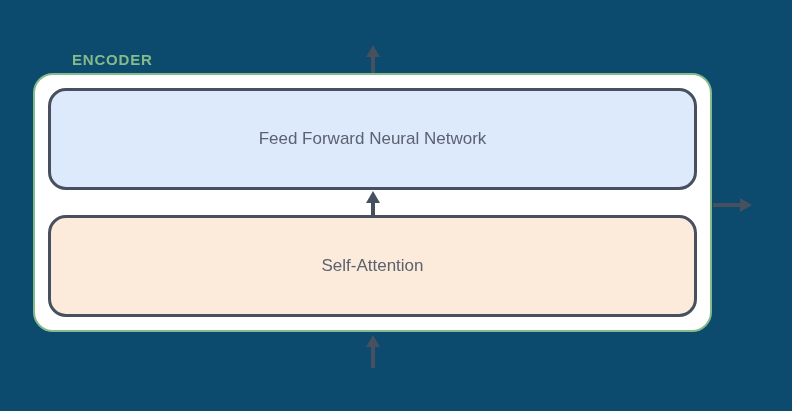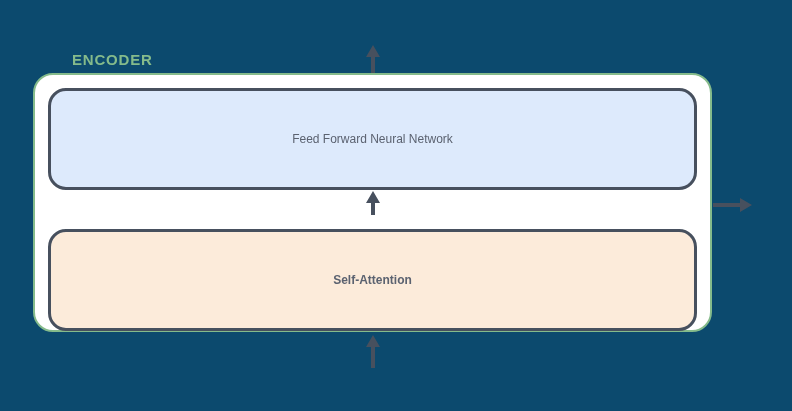--- a/index.html
+++ b/index.html
@@ -42,31 +42,30 @@
     width: 649px;
     height: 102px;
     border: 3px solid var(--dark, #47505E);
     border-radius: 18px;
     box-sizing: border-box;
     display: flex;
     align-items: center;
     justify-content: center;
   }
   .block-label {
-    font-size: 12px;
+    font-size: 17px;
     color: var(--label-text, #5B6270);
   }
   .block.feed-forward {
     top: 88px;
     background: var(--blue-fill, #DDEAFC);
   }
   .block.self-attention {
-    top: 229px;
+    top: 215px;
     background: var(--orange-fill, #FCEBDA);
-    font-weight: bold;
   }
   .arrow {
     position: absolute;
     display: block;
   }
   .arrow polygon {
     fill: var(--dark, #47505E);
   }
   .arrow-top    { left: 364px; top: 45px;  }
   .arrow-middle { left: 364px; top: 191px; }

